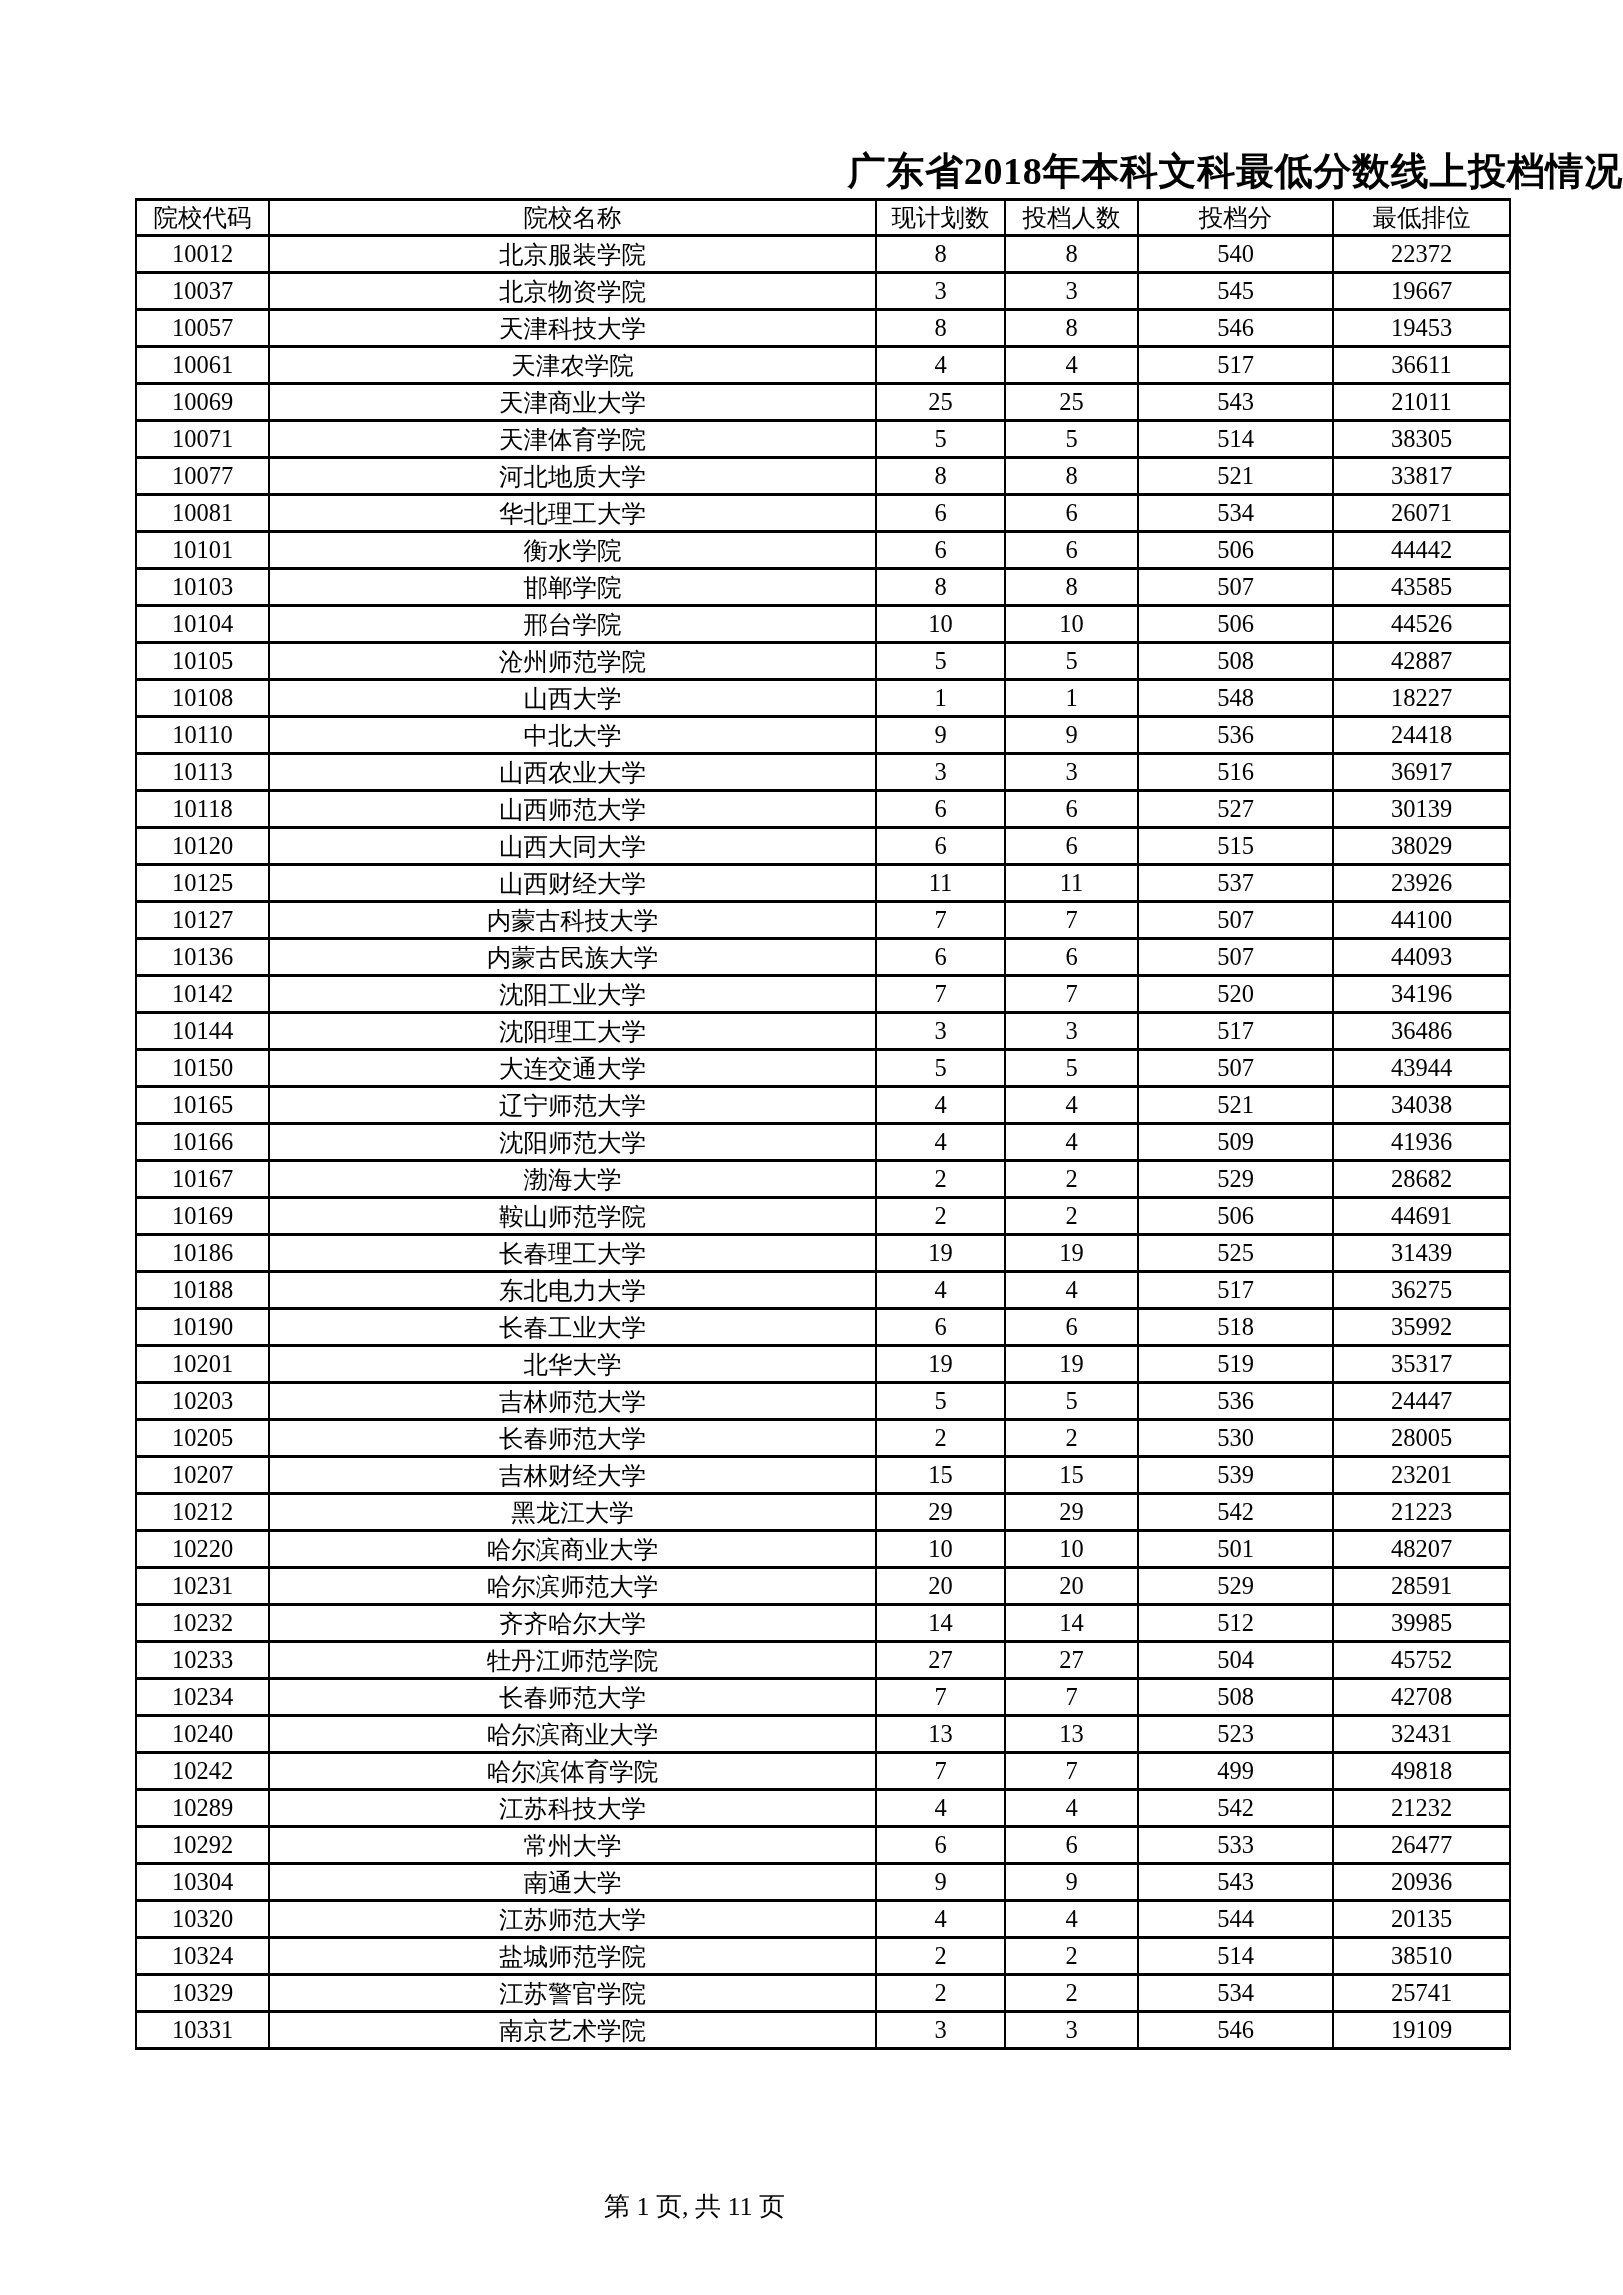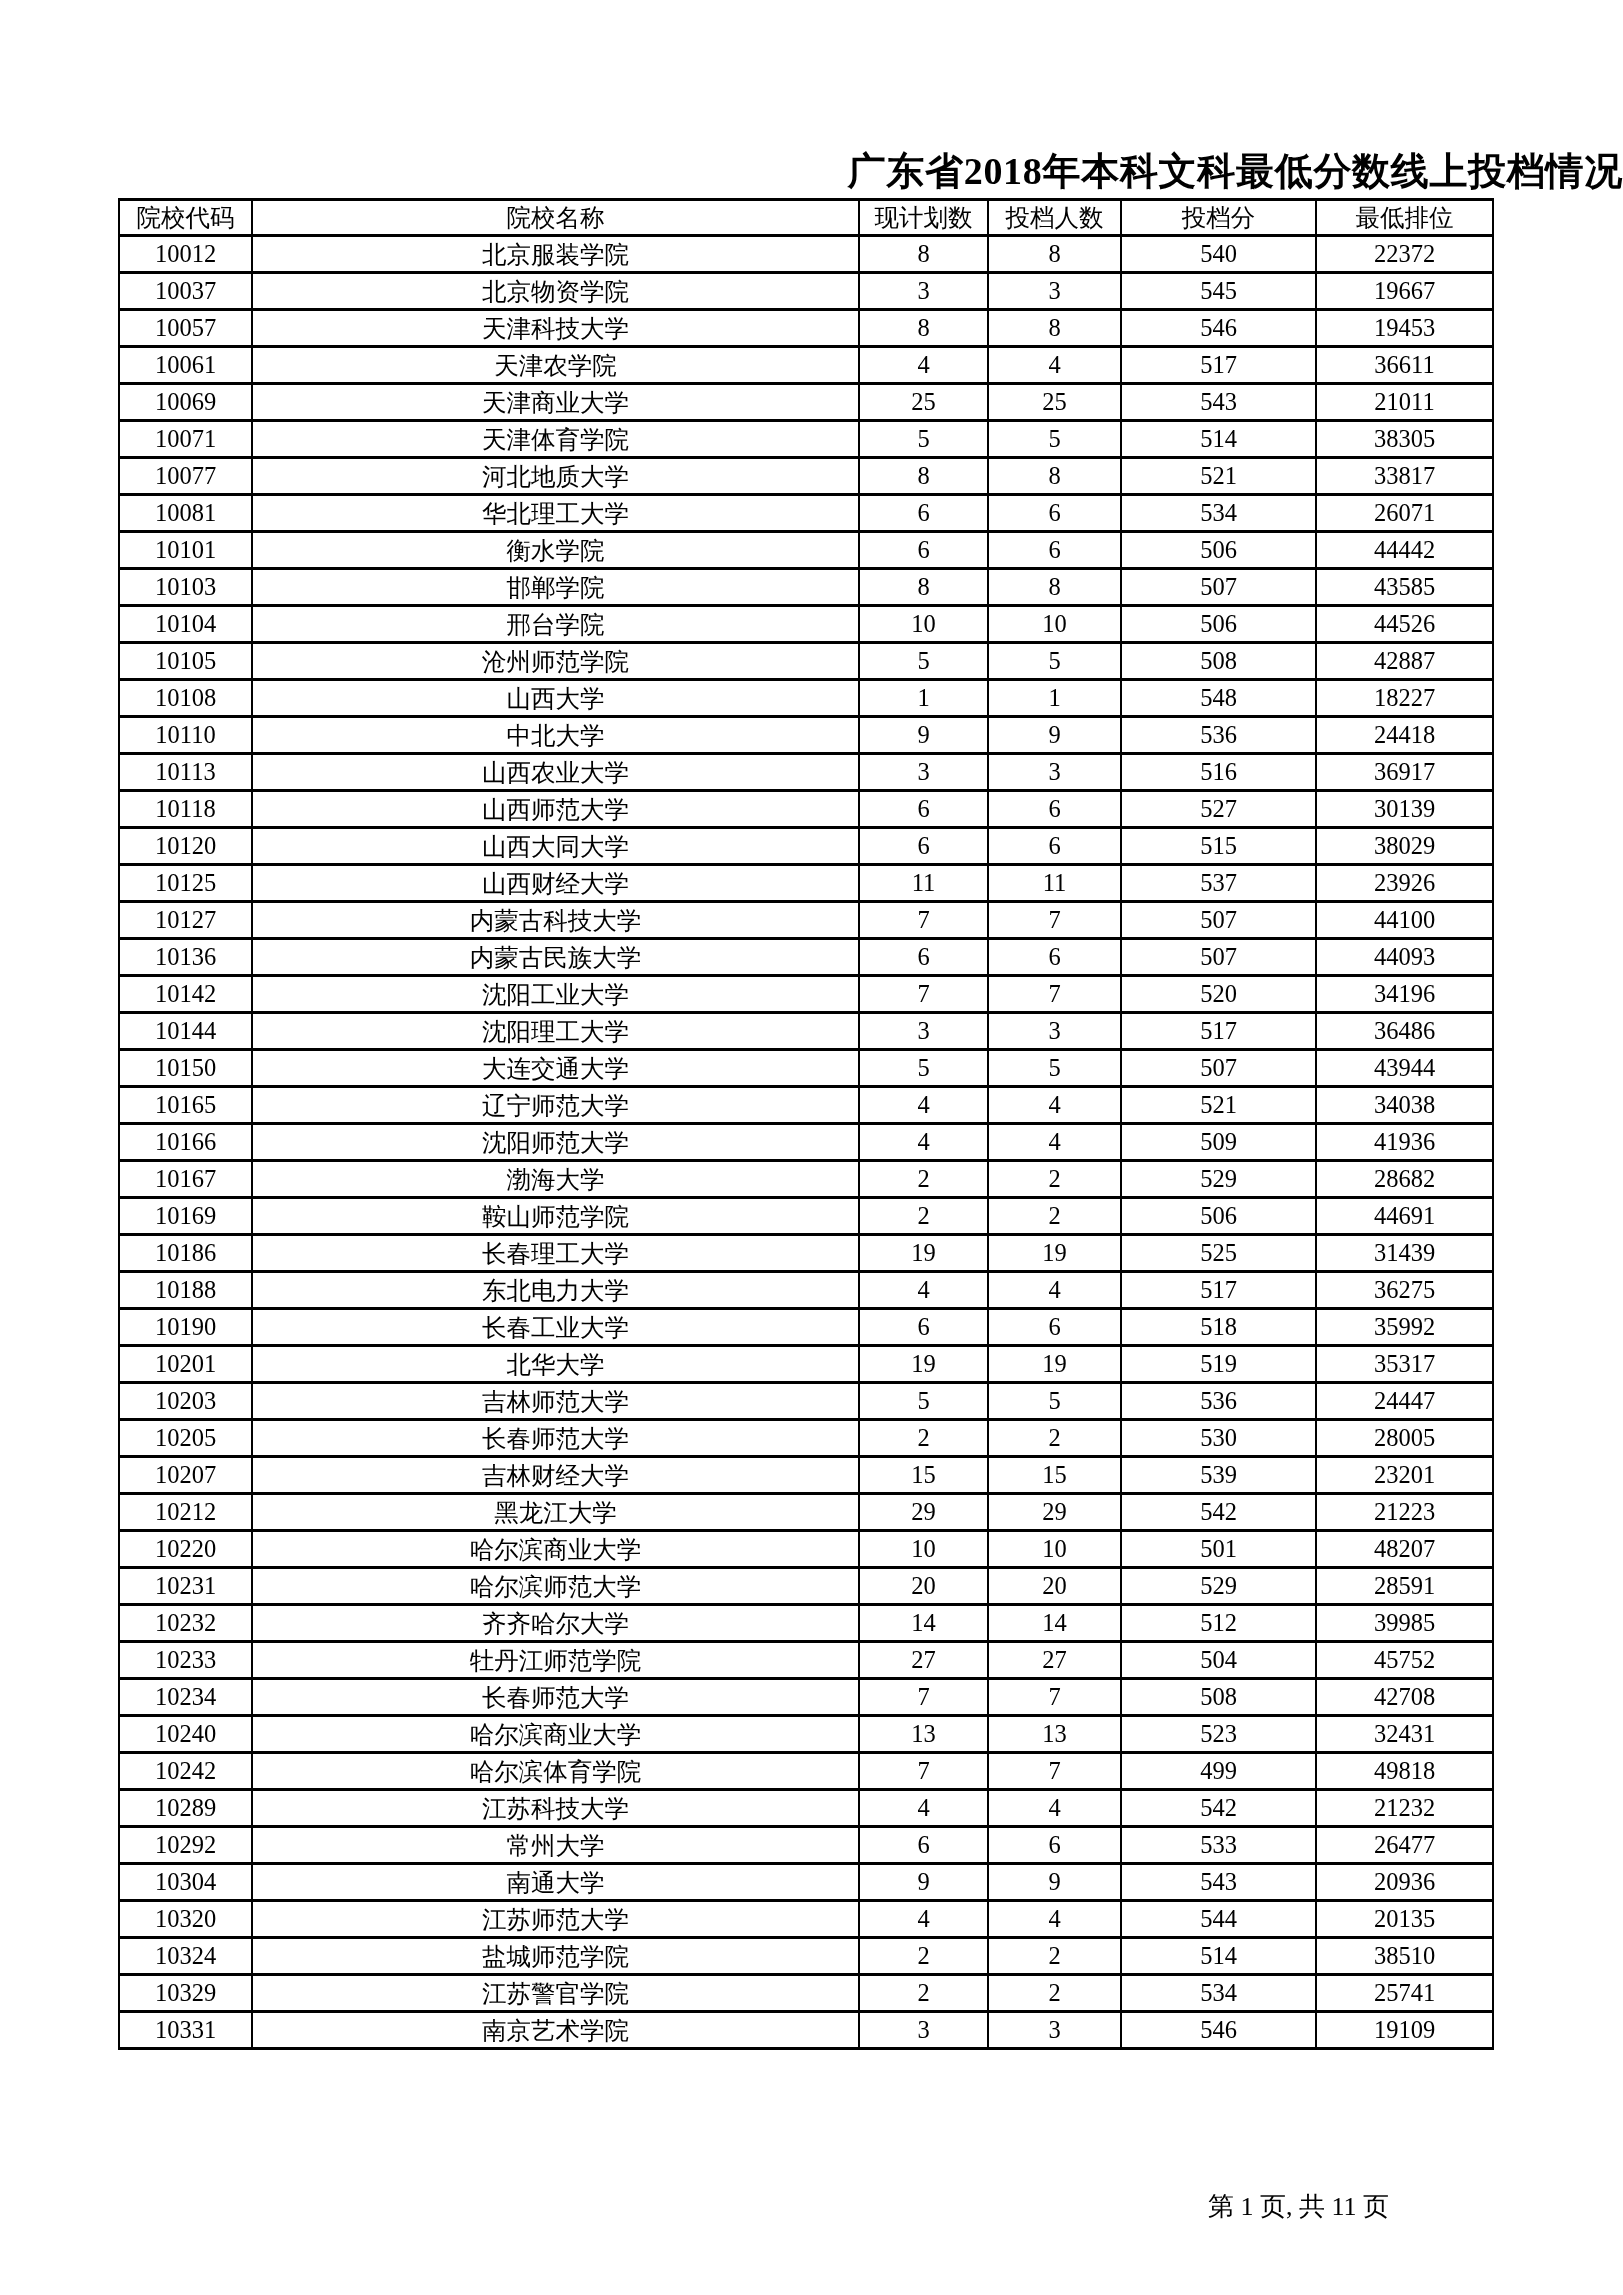--- a/index.html
+++ b/index.html
@@ -22,21 +22,21 @@
     margin: 0;
     text-align: right;
     font-size: 38px;
     font-weight: bold;
     line-height: 44px;
     letter-spacing: 0.7px;
   }
   table.score-table {
     position: absolute;
     top: 198px;
-    left: 118px;
+    left: 135px;
     width: 1374px;
     border-collapse: collapse;
     table-layout: fixed;
     border: 2.7px solid #000;
     padding-left: 44px;
   }
   table.score-table th,
   table.score-table td {
     border-left: 2px solid #000;
     border-right: 2px solid #000;
@@ -50,21 +50,21 @@
     overflow: hidden;
     white-space: nowrap;
   }
   table.score-table thead tr { height: 34px; }
   table.score-table tbody tr { height: 37px; }
   .page-footer {
     position: absolute;
     top: 2190px;
     left: 0;
     width: 1389px;
-    text-align: right;
+    text-align: center;
     font-size: 26px;
     line-height: 33px;
   }
 </style>
 </head>
 <body>
 
 <h1 class="page-title">广东省2018年本科文科最低分数线上投档情况</h1>
 
 <table class="score-table">

